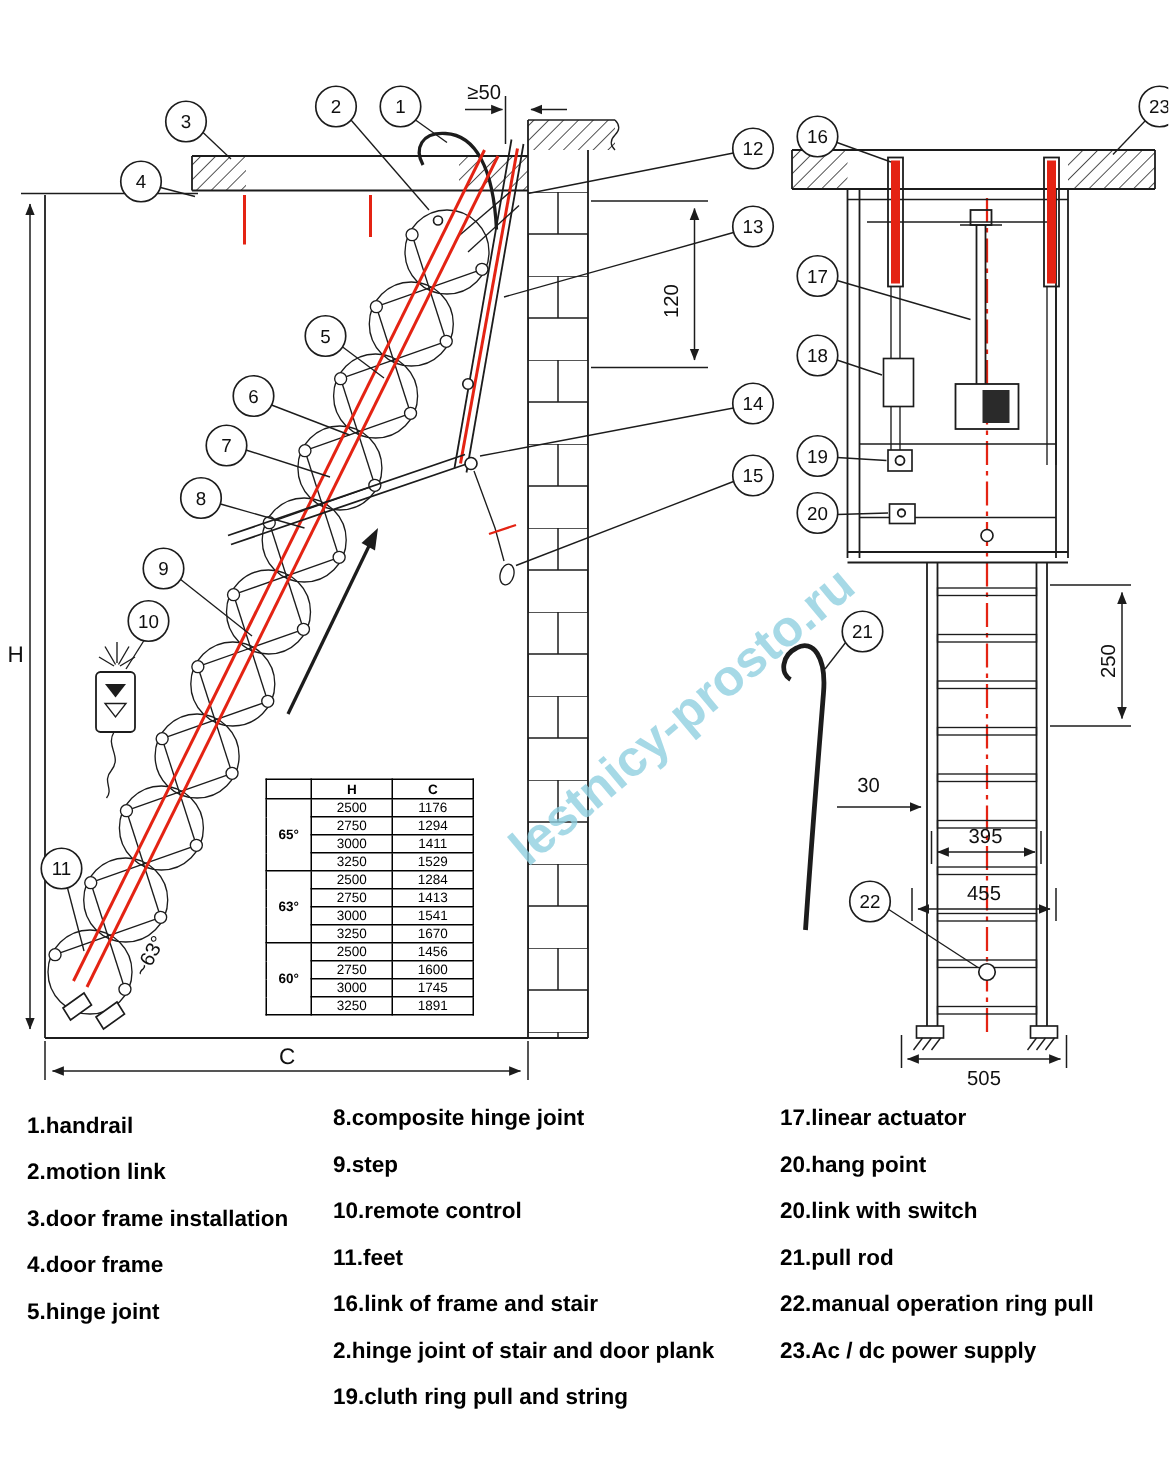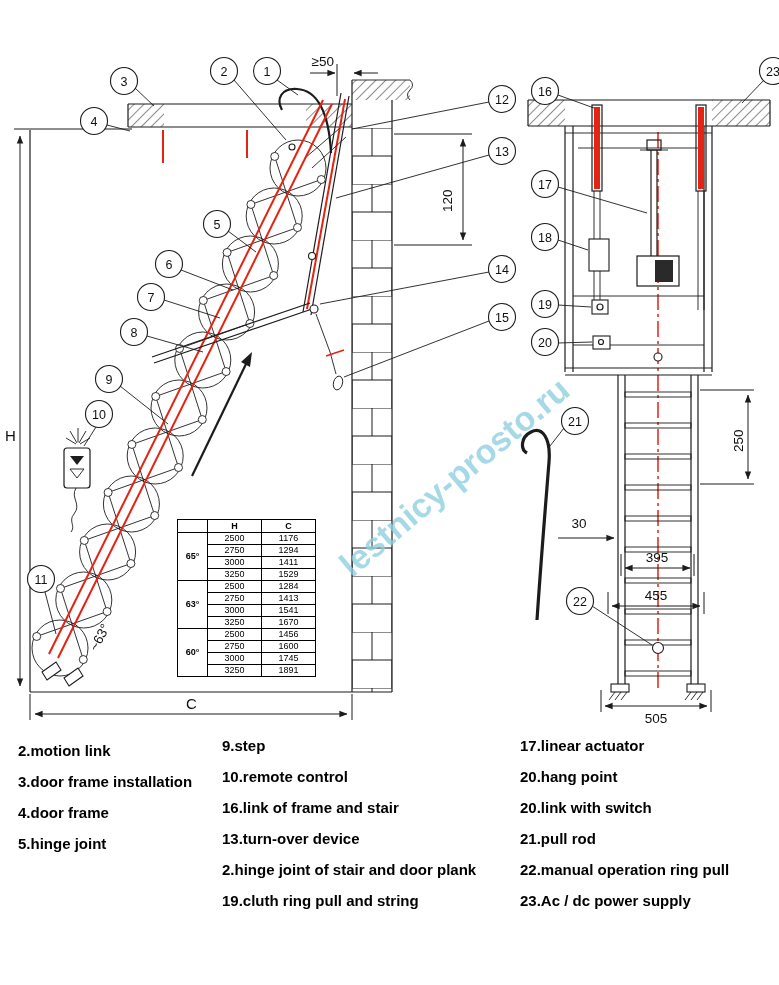--- a/index.html
+++ b/index.html
@@ -533,30 +533,32 @@
         </tr>
         <tr>
           <td>3250</td>
           <td>1891</td>
         </tr>
       </tbody>
 </table>
 
 <div class="legend">
   <div class="lcol lc1">
+    <div class="litem">1.handrail</div>
     <div class="litem">2.motion link</div>
     <div class="litem">3.door frame installation</div>
     <div class="litem">4.door frame</div>
     <div class="litem">5.hinge joint</div>
   </div>
   <div class="lcol lc2">
+    <div class="litem">8.composite hinge joint</div>
     <div class="litem">9.step</div>
     <div class="litem">10.remote control</div>
+    <div class="litem">11.feet</div>
     <div class="litem">16.link of frame and stair</div>
-    <div class="litem">13.turn-over device</div>
     <div class="litem">2.hinge joint of stair and door plank</div>
     <div class="litem">19.cluth ring pull and string</div>
   </div>
   <div class="lcol lc3">
     <div class="litem">17.linear actuator</div>
     <div class="litem">20.hang point</div>
     <div class="litem">20.link with switch</div>
     <div class="litem">21.pull rod</div>
     <div class="litem">22.manual operation ring pull</div>
     <div class="litem">23.Ac / dc power supply</div>

